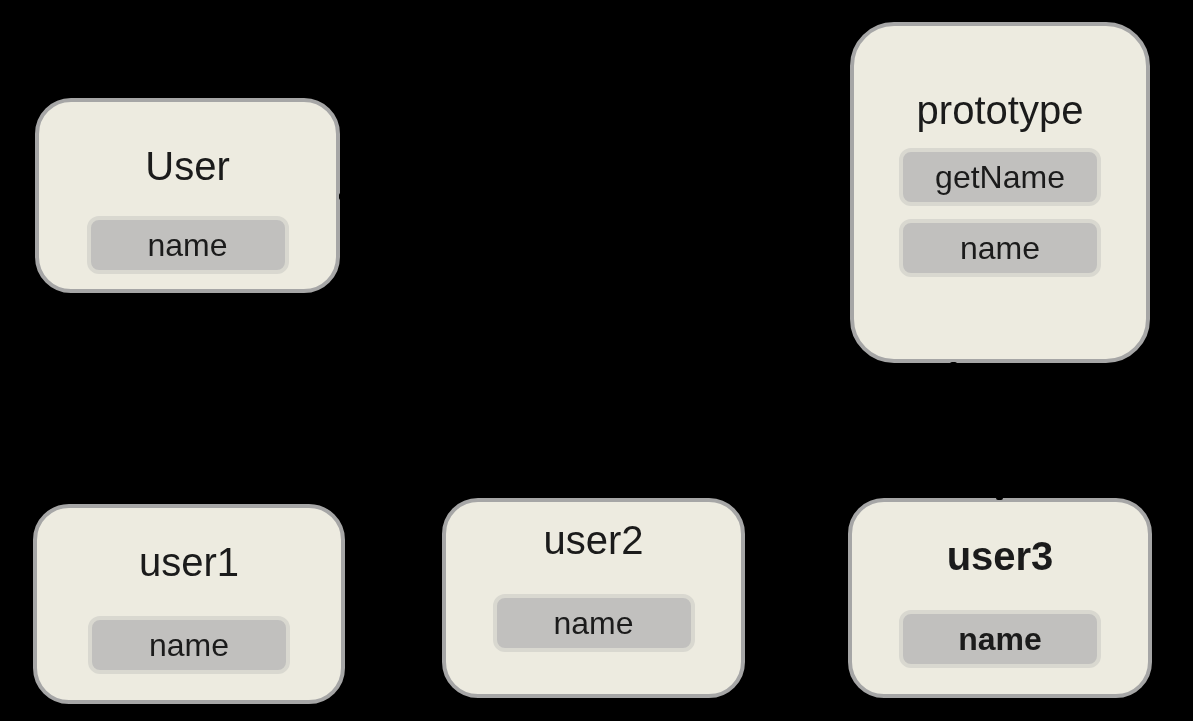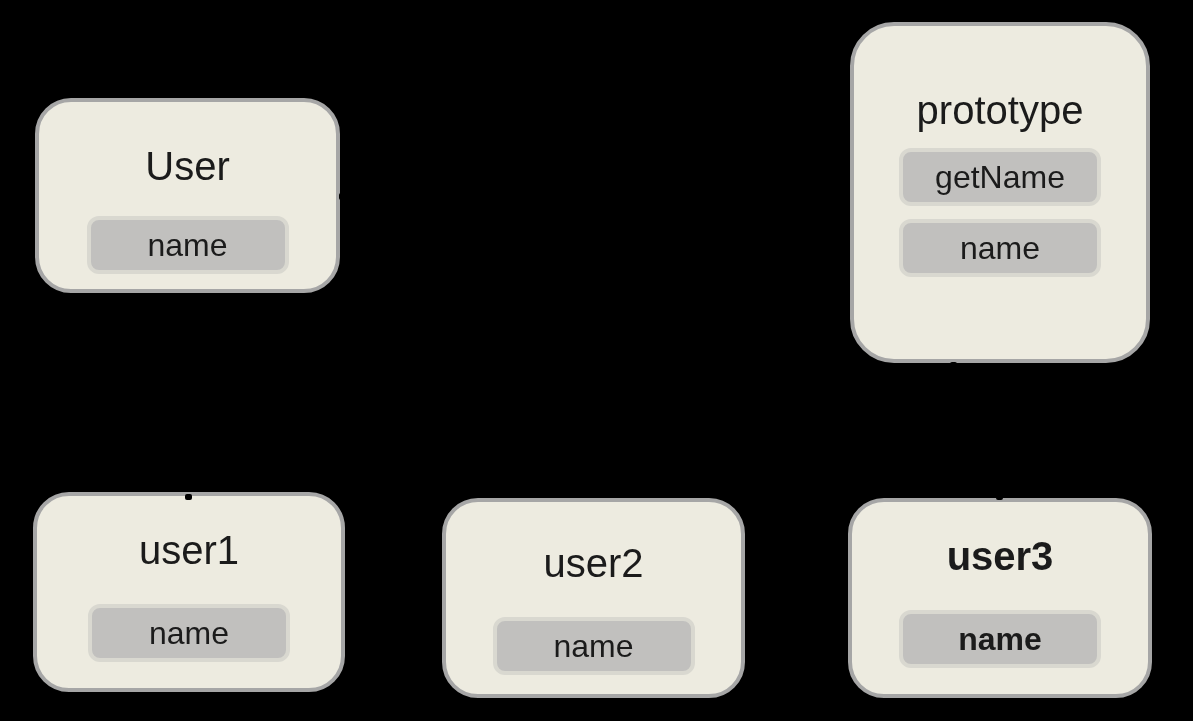--- a/index.html
+++ b/index.html
@@ -48,22 +48,22 @@
     justify-content: center;
     color: var(--text, #1B1B1B);
     font-size: 32px;
     white-space: nowrap;
   }
   
   #box-user       { left: 35px;  top: 98px;  width: 305px; height: 195px; padding-top: 38px; }
   #box-user .pills { margin-top: 24px; }
   #box-prototype  { left: 850px; top: 22px;  width: 300px; height: 341px; padding-top: 58px; border-radius: 44px; }
   #box-prototype .pills { margin-top: 12px; gap: 13px; }
-  #box-user1      { left: 33px;  top: 492px; width: 312px; height: 200px; padding-top: 28px; }
-  #box-user2      { left: 442px; top: 498px; width: 303px; height: 200px; padding-top: 35px; }
+  #box-user1      { left: 33px;  top: 504px; width: 312px; height: 200px; padding-top: 28px; }
+  #box-user2      { left: 442px; top: 498px; width: 303px; height: 200px; padding-top: 12px; }
   #box-user3      { left: 848px; top: 498px; width: 304px; height: 200px; padding-top: 28px; font-weight: bold; }
   #box-user1 .pills, #box-user2 .pills, #box-user3 .pills { margin-top: 28px; }
   
   .anchor-mark {
     position: absolute;
     background: #000000;
     border-radius: 2px;
   }
   .mark-user-right  { left: 339px; top: 193px; width: 5px; height: 7px; }
   .mark-proto-left  { left: 833px; top: 192px; width: 9px; height: 7px; }

